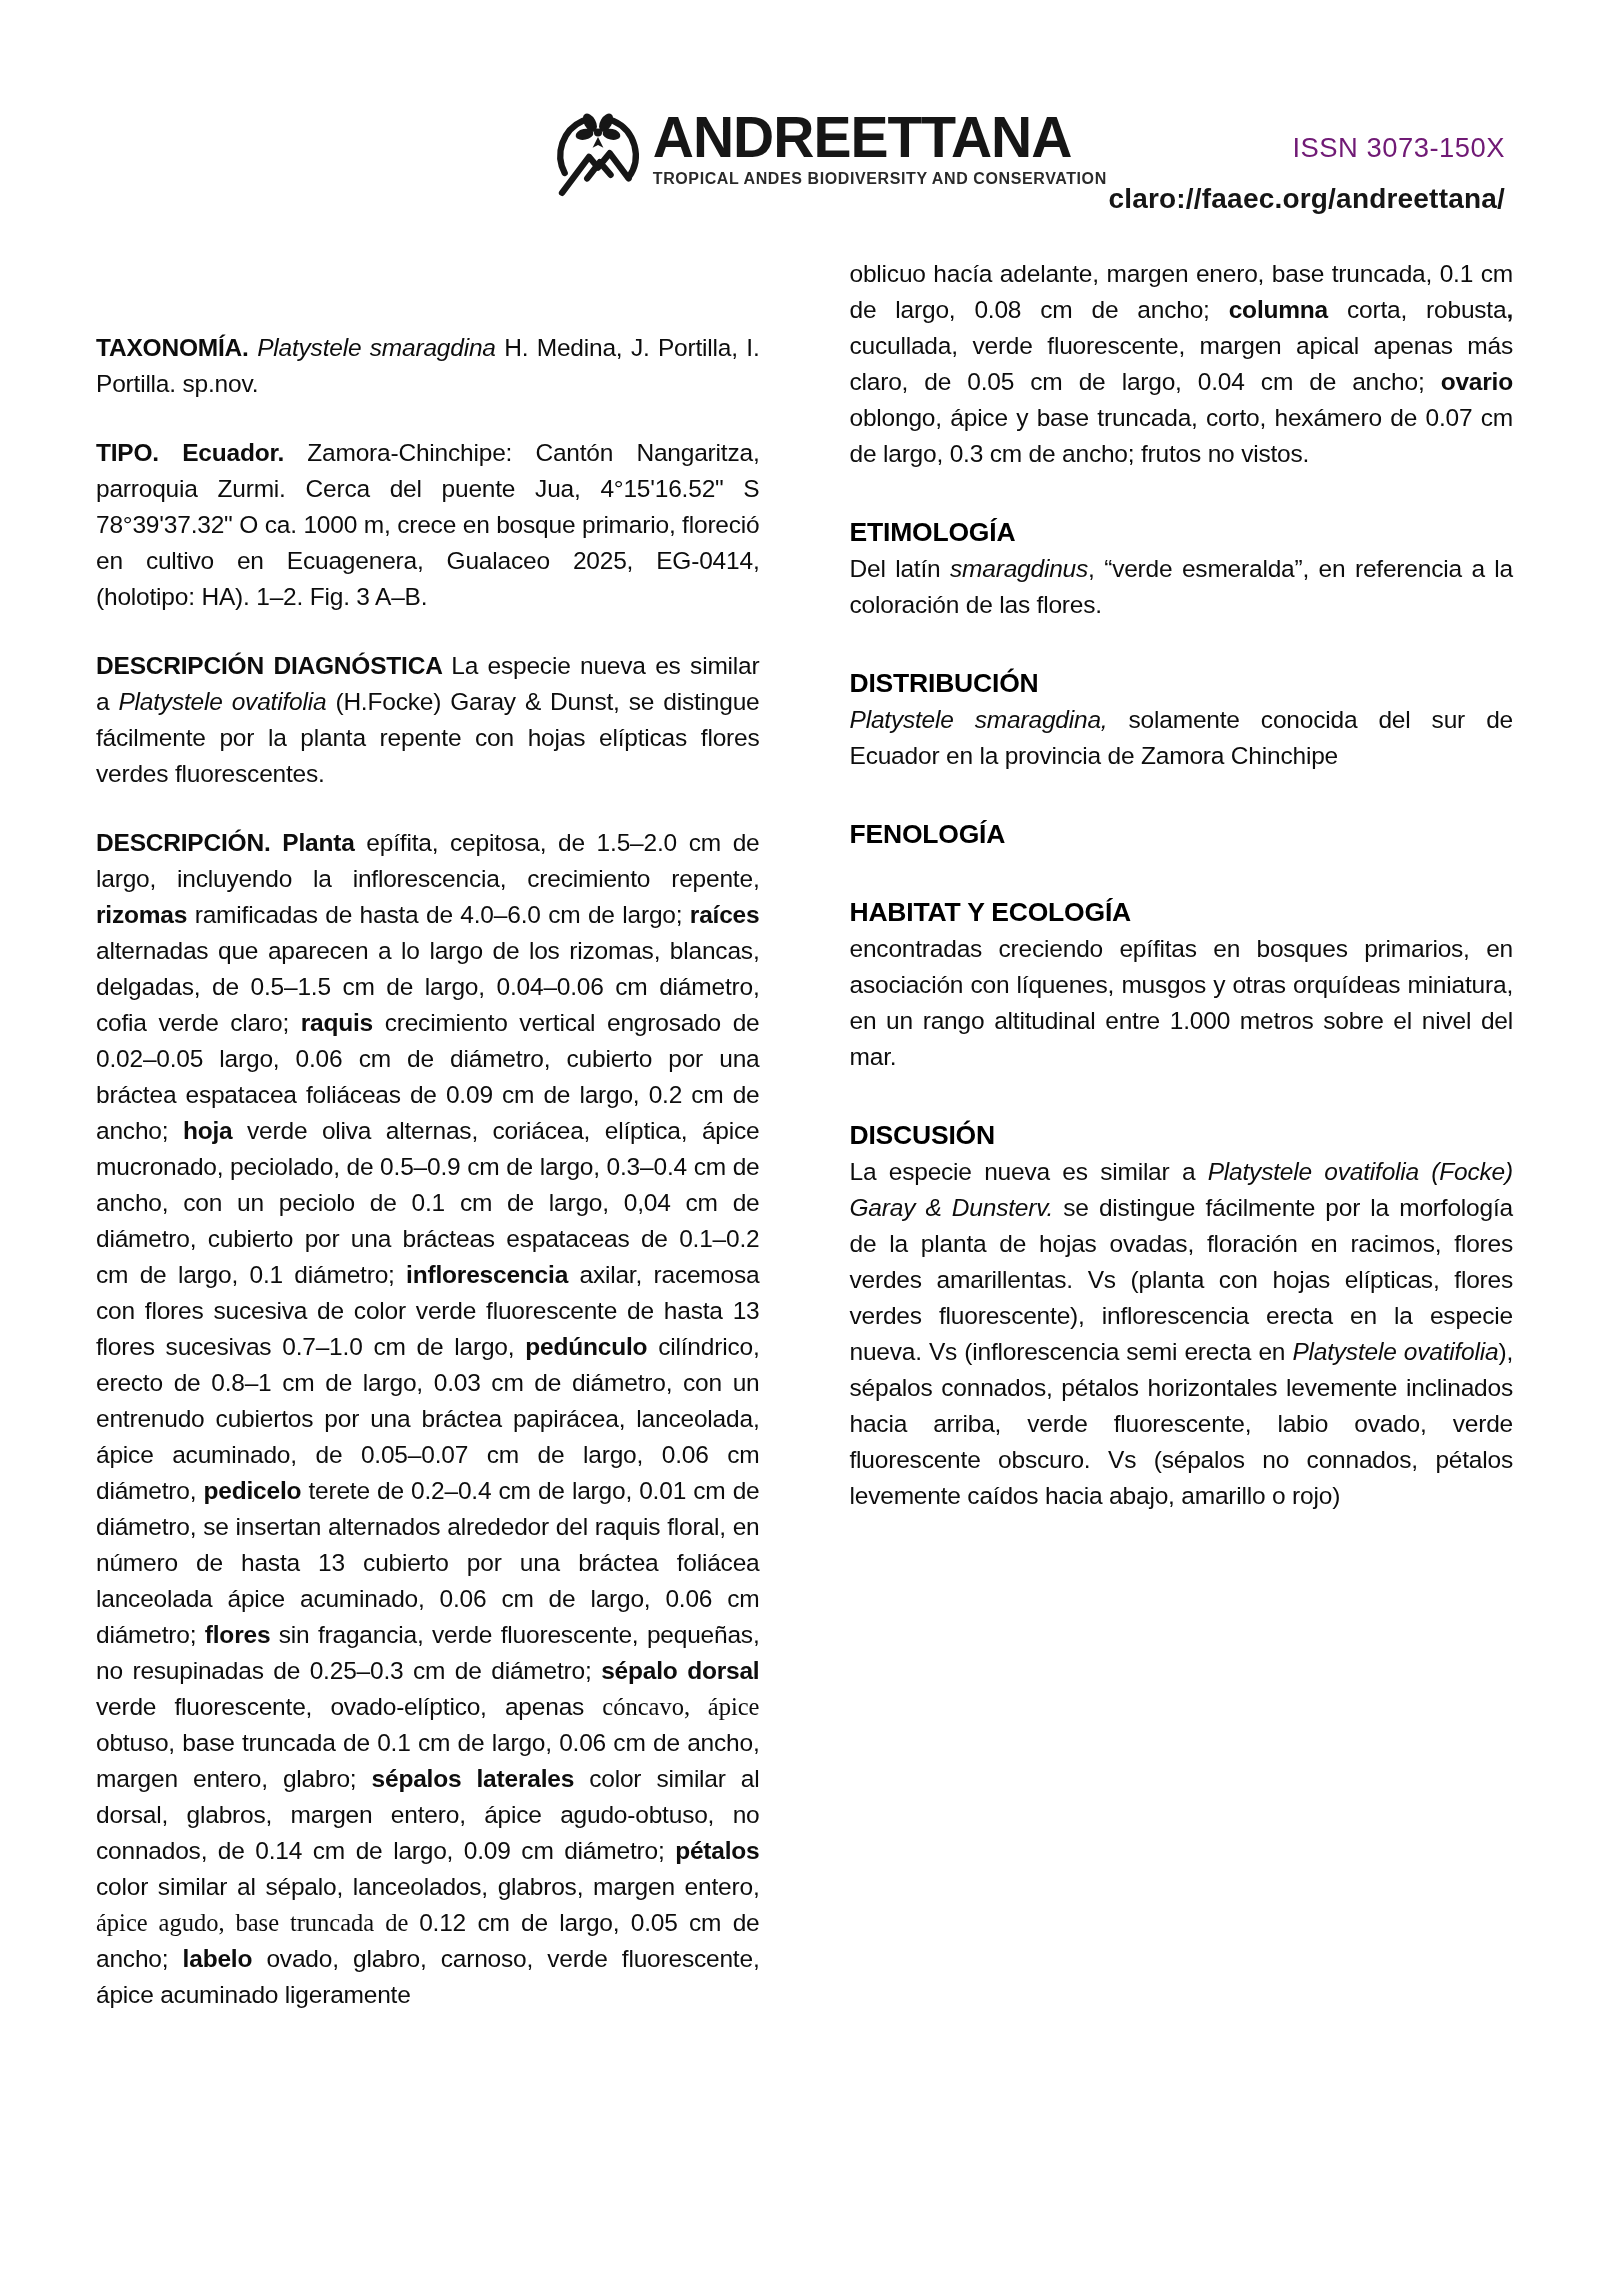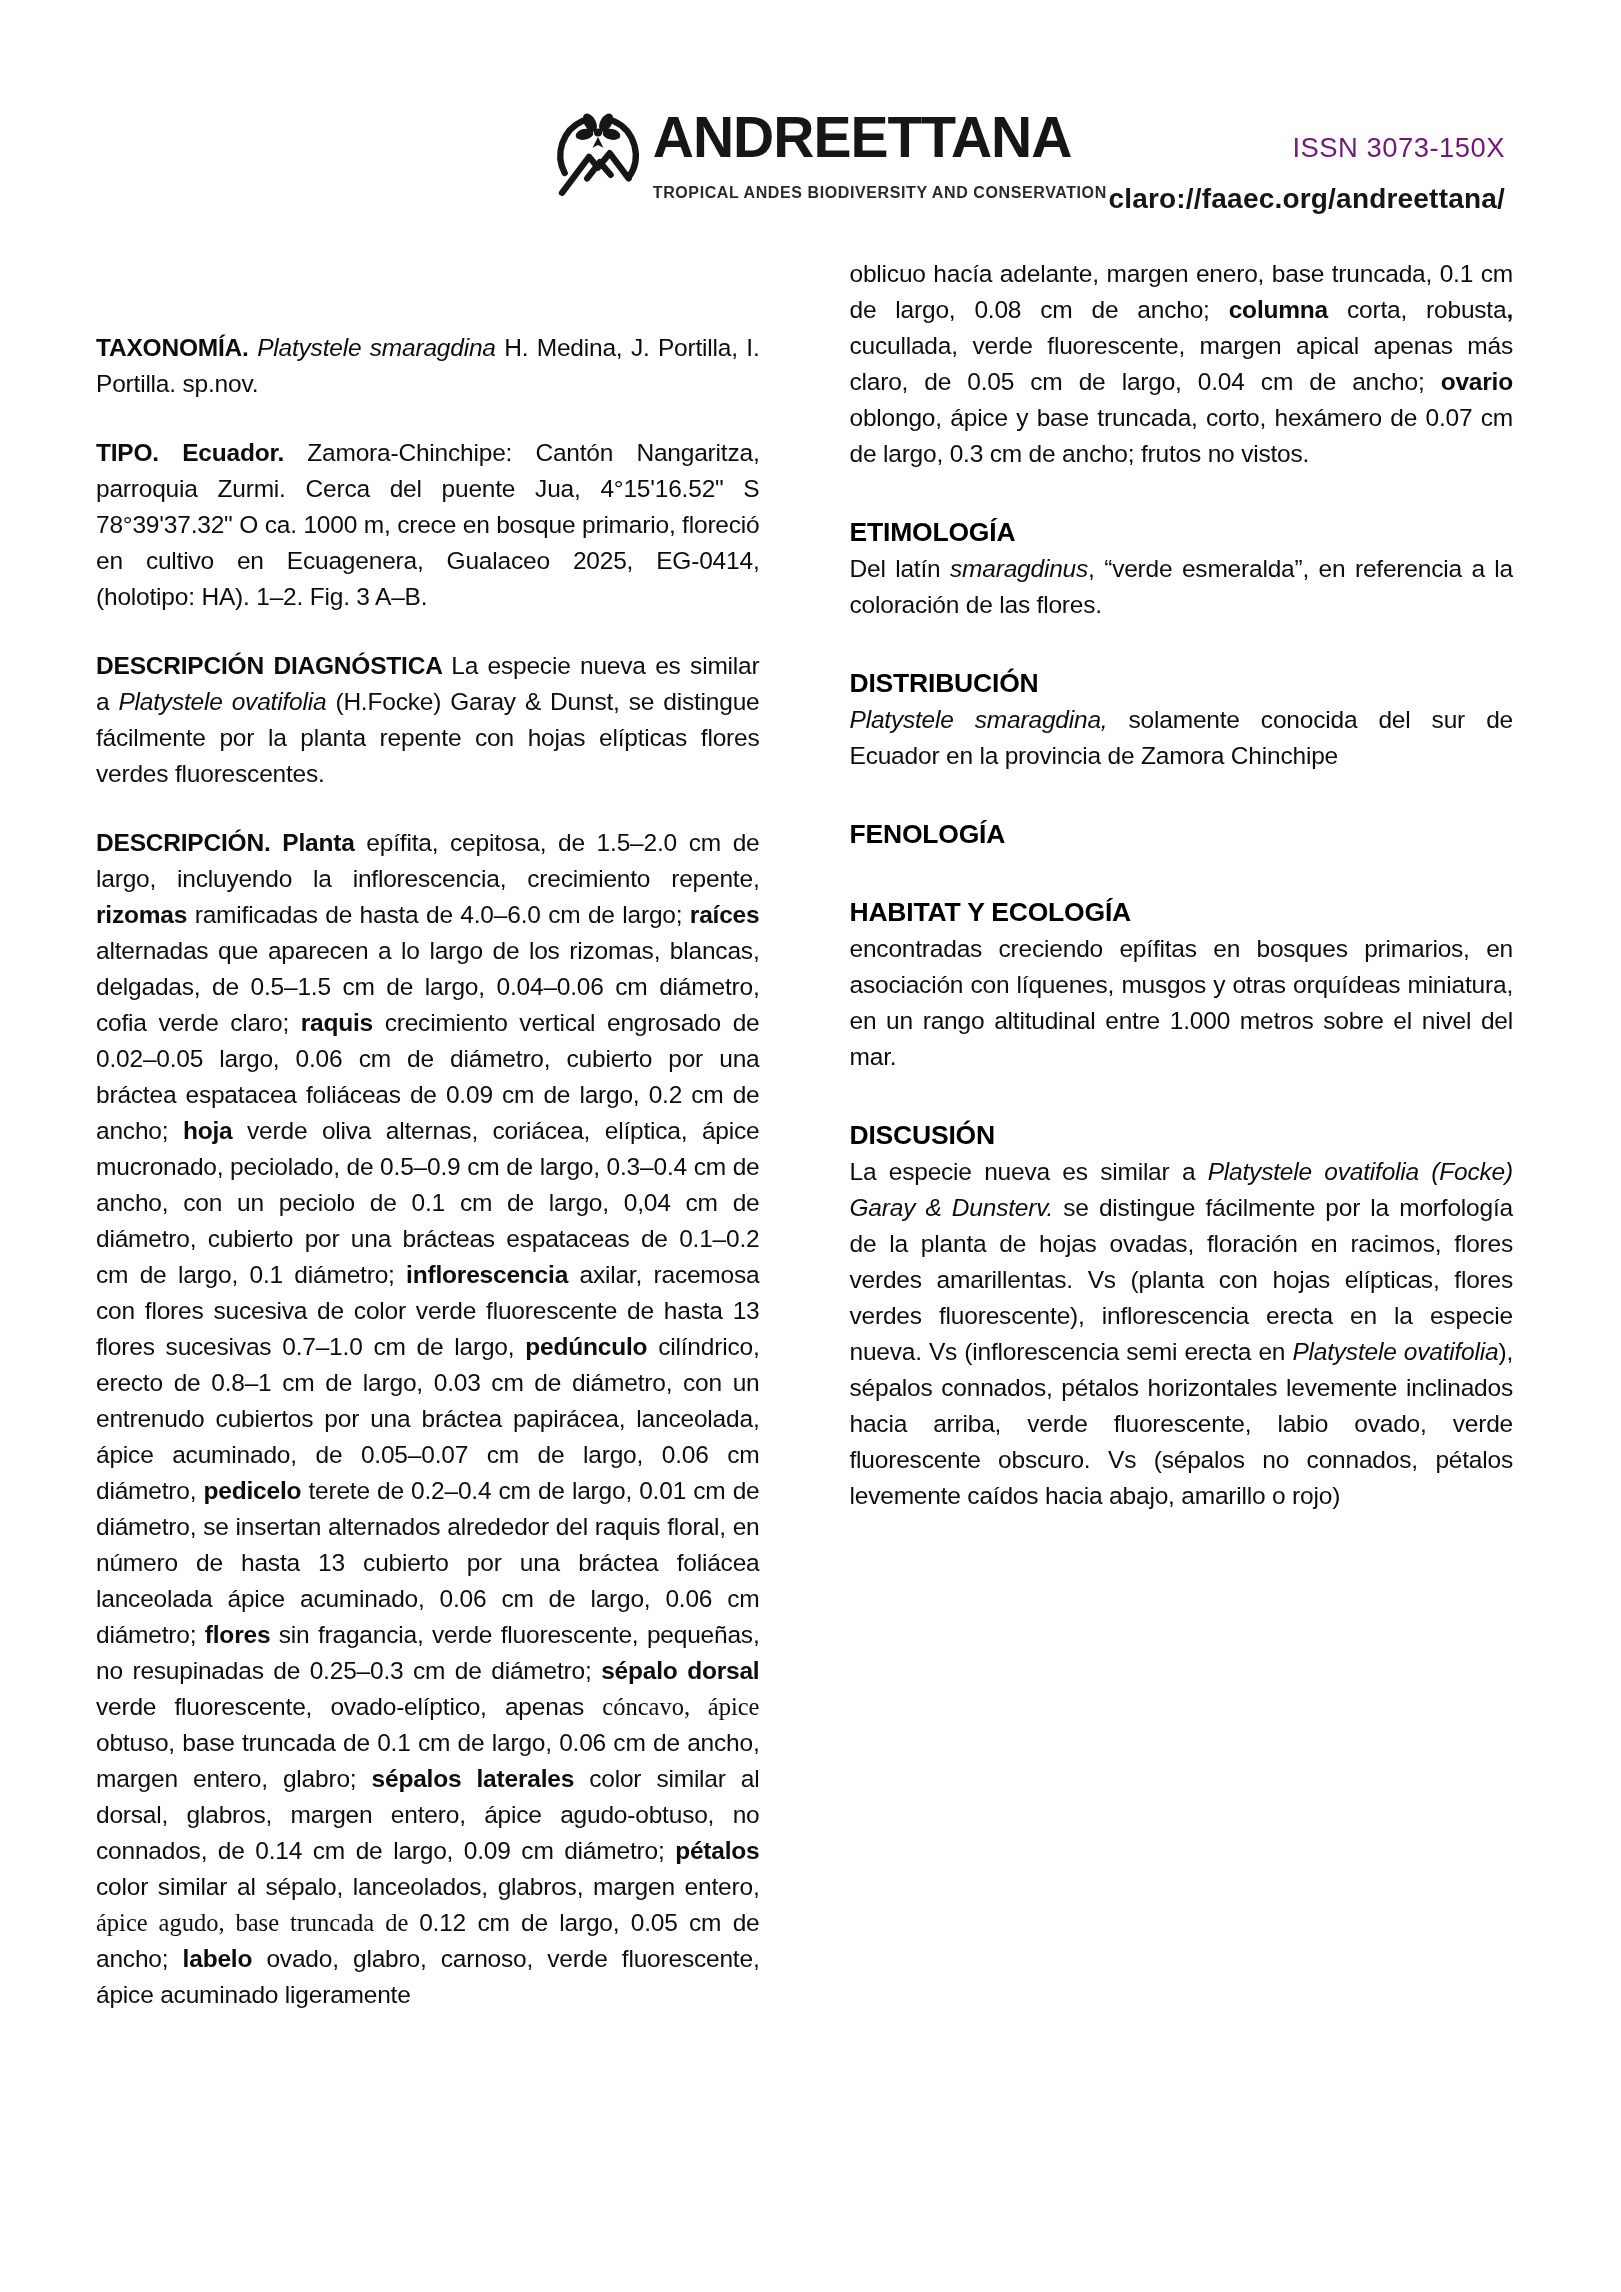--- a/index.html
+++ b/index.html
@@ -21,21 +21,21 @@
   }
   .logo { display: flex; align-items: flex-start; gap: 9.8px; }
   .logo svg { display: block; margin-top: 2px; }
   .logo-text { display: flex; flex-direction: column; }
   .logo-title {
     font-size: 57px; font-weight: 800; letter-spacing: -1px;
     line-height: 59px; color: #161616; white-space: nowrap;
   }
   .logo-subtitle {
     font-size: 16px; font-weight: 600; letter-spacing: 0.6px;
-    color: #2a2a2a; margin-top: 17px; white-space: nowrap;
+    color: #2a2a2a; margin-top: 3px; white-space: nowrap;
   }
   .issue-info { text-align: right; margin-top: 21.6px; }
   .issue-line {
     display: flex; align-items: baseline; justify-content: flex-end;
     gap: 9.8px; font-size: 24.5px; color: #161616;
   }
   .issue-line .page-num { font-size: 39px; letter-spacing: 0; }
   .issn { font-size: 27.4px; color: #701a75; margin-top: 2px; letter-spacing: 0.5px; }
   .url  { font-size: 28px; font-weight: 600; color: #161616; margin-top: 19.6px; letter-spacing: 0.2px; }
 

